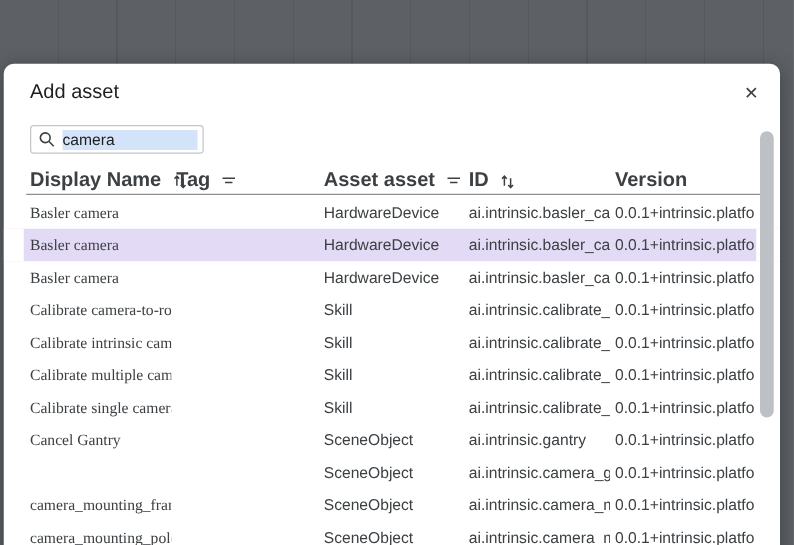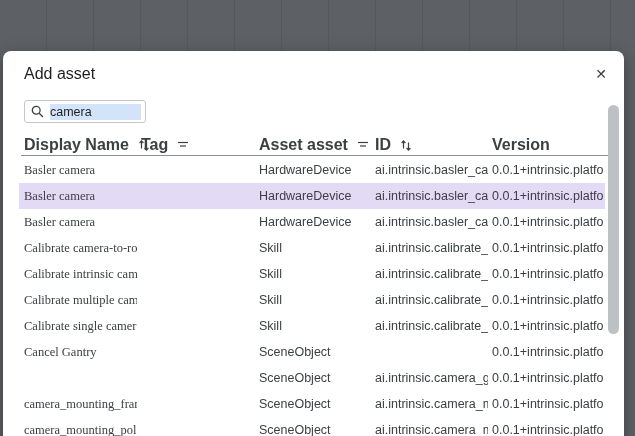--- a/index.html
+++ b/index.html
@@ -22,21 +22,21 @@
     position:absolute; left:21px; top:14px;
     font-size:16px; color:#1f1f1f;
   }
   .close-btn {
     position:absolute; top:13px; right:13px; width:20px; height:20px;
     background:none; border:none; cursor:pointer;
     font-size:14px; color:#3c4043; line-height:20px; text-align:center;
     font-family:"Liberation Sans", sans-serif;
   }
   .search-box {
-    position:absolute; left:21px; top:49px; width:122px; height:23px;
+    position:absolute; left:21px; top:49px; width:139px; height:23px;
     border:1px solid #c4c7cb; border-radius:3px; background:#fff;
     display:flex; align-items:center; padding:0 4px 0 6px; cursor:text;
   }
   .search-box svg { flex:0 0 auto; margin-right:6px; }
   .search-value {
     font-size:12.5px; color:#1f1f1f;
     background:var(--sel-blue); padding:1px 0;
     flex:1 1 auto; min-width:0;
   }
   
@@ -201,20 +201,21 @@
       <div class="td c-tag"></div>
       <div class="td c-type">Skill</div>
       <div class="td c-id">ai.intrinsic.calibrate_single</div>
       <div class="td c-ver">0.0.1+intrinsic.platform.20</div>
     </div>
 
     <div class="tr">
       <div class="td c-name">Cancel Gantry</div>
       <div class="td c-tag"></div>
       <div class="td c-type">SceneObject</div>
+      <div class="td c-id">ai.intrinsic.gantry</div>
       <div class="td c-ver">0.0.1+intrinsic.platform.20</div>
     </div>
 
     <div class="tr">
       <div class="td c-tag"></div>
       <div class="td c-type">SceneObject</div>
       <div class="td c-id">ai.intrinsic.camera_gantry</div>
       <div class="td c-ver">0.0.1+intrinsic.platform.20</div>
     </div>
 

